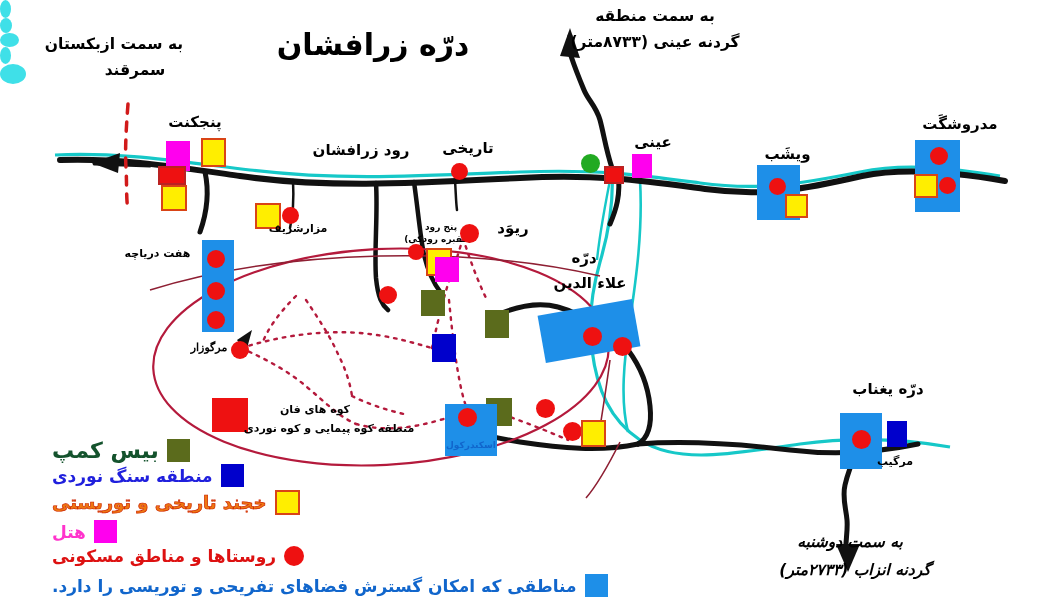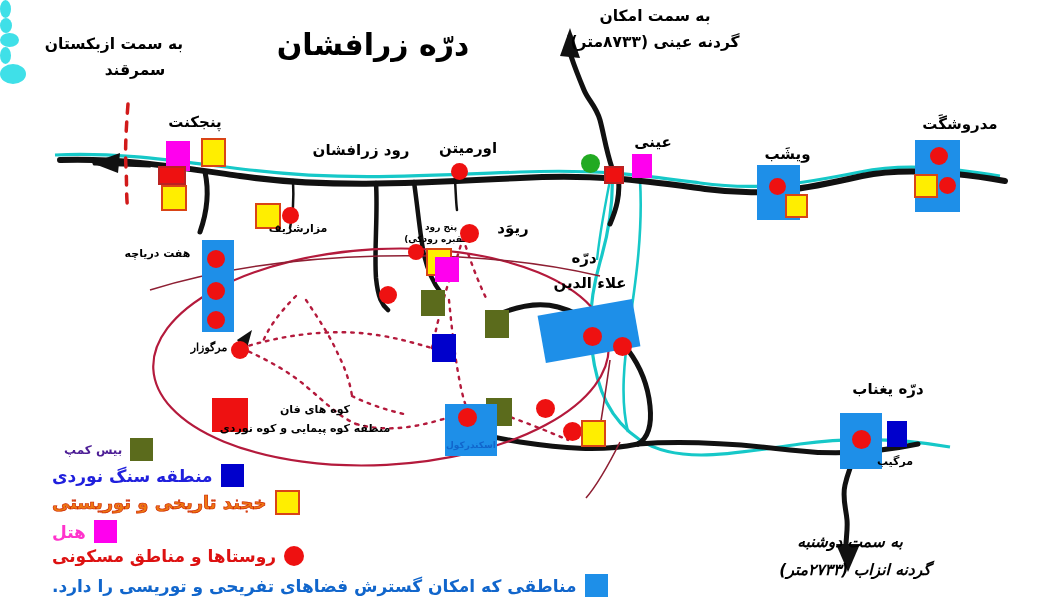--- a/index.html
+++ b/index.html
@@ -111,40 +111,40 @@
       <path d="M610,360 C606,390 602,415 598,440"></path>
       <path d="M620,442 C608,466 598,484 586,498"></path>
     </g>
   </svg>
 
   <div class="lbl title" style="left:228px;top:28px;width:290px;">درّه زرافشان</div>
 
   <div class="lbl dir" style="left:14px;top:36px;width:200px;">به سمت ازبکستان</div>
   <div class="lbl dir" style="left:60px;top:62px;width:150px;">سمرقند</div>
 
-  <div class="lbl dir" style="left:560px;top:8px;width:190px;">به سمت امکان</div>
+  <div class="lbl dir" style="left:560px;top:8px;width:190px;">به سمت منطقه</div>
   <div class="lbl dir" style="left:510px;top:34px;width:290px;">گردنه عینی (۳۳۷۸متر)</div>
 
   <div class="lbl dir" style="left:750px;top:534px;width:200px;font-style:italic;">به سمت دوشنبه</div>
   <div class="lbl dir" style="left:710px;top:562px;width:290px;font-style:italic;">گردنه انزاب (۳۳۷۲متر)</div>
 
   <div class="lbl place" style="left:296px;top:142px;width:130px;">رود زرافشان</div>
 
   <div class="sq magenta" style="left:166px;top:141px;width:24px;height:30px;"></div>
   <div class="sq red-sq" style="left:158px;top:166px;width:28px;height:19px;border:2px solid #b22;box-sizing:border-box;"></div>
   <div class="sq yellow" style="left:201px;top:138px;width:25px;height:29px;"></div>
   <div class="sq yellow" style="left:161px;top:185px;width:26px;height:26px;"></div>
   <div class="lbl place" style="left:150px;top:114px;width:90px;">پنجکنت</div>
 
   <div class="sq yellow" style="left:255px;top:203px;width:26px;height:26px;"></div>
   <div class="dot" style="left:282px;top:207px;width:17px;height:17px;"></div>
   <div class="lbl place-sm" style="left:253px;top:223px;width:90px;">مزارشریف</div>
 
   <div class="dot" style="left:451px;top:163px;width:17px;height:17px;"></div>
-  <div class="lbl place" style="left:428px;top:140px;width:80px;">اورمیتن</div>
+  <div class="lbl place" style="left:428px;top:140px;width:80px;">تاریخی</div>
 
   <div class="dot" style="left:581px;top:154px;width:19px;height:19px;background:#22aa22;"></div>
   <div class="sq red-sq" style="left:604px;top:166px;width:20px;height:18px;border:2px solid #b22;box-sizing:border-box;"></div>
   <div class="sq magenta" style="left:632px;top:154px;width:20px;height:24px;"></div>
   <div class="lbl place" style="left:618px;top:134px;width:70px;">عینی</div>
 
   <div class="sq blue-lt" style="left:757px;top:165px;width:43px;height:55px;"></div>
   <div class="dot" style="left:769px;top:178px;width:17px;height:17px;"></div>
   <div class="sq yellow" style="left:785px;top:194px;width:23px;height:24px;"></div>
   <div class="lbl place" style="left:745px;top:146px;width:85px;">ویشَب</div>
@@ -201,27 +201,27 @@
   <div class="sq yellow" style="left:581px;top:420px;width:25px;height:27px;"></div>
 
   <div class="sq blue-lt" style="left:840px;top:413px;width:42px;height:56px;"></div>
   <div class="dot" style="left:852px;top:430px;width:19px;height:19px;"></div>
   <div class="sq blue-dk" style="left:887px;top:421px;width:20px;height:26px;"></div>
   <div class="lbl place" style="left:833px;top:381px;width:110px;">درّه یغناب</div>
   <div class="lbl place-sm" style="left:860px;top:456px;width:70px;">مرگیب</div>
 
   <div class="sq red-sq" style="left:212px;top:398px;width:36px;height:34px;"></div>
   <div class="lbl place-sm" style="left:260px;top:404px;width:110px;">کوه های فان</div>
-  <div class="lbl place-sm" style="left:200px;top:423px;width:210px;">منطقه کوه پیمایی و کوه نوردی</div>
+  <div class="lbl place-sm" style="left:224px;top:423px;width:210px;">منطقه کوه پیمایی و کوه نوردی</div>
 
   <div id="legend">
 
     <div class="lg-row" style="left:52px;top:8px;">
       <span class="lg-sw" style="display:inline-block;width:23px;height:23px;background:#5b6b1c;"></span>
-      <span class="lg-tx" style="font-size:12px;color:#4c1d95;margin-left:12px;">بیس کمپ</span>
+      <span class="lg-tx" style="font-size:22px;color:#14532d;">بیس کمپ</span>
     </div>
 
     <div class="lg-row" style="left:52px;top:34px;">
       <span class="lg-sw" style="display:inline-block;width:23px;height:23px;background:#0000cc;"></span>
       <span class="lg-tx" style="font-size:17px;color:#2020dd;">منطقه سنگ نوردی</span>
     </div>
 
     <div class="lg-row" style="left:52px;top:60px;">
       <span class="lg-sw" style="display:inline-block;width:25px;height:25px;background:#ffee00;border:2.5px solid #d94416;box-sizing:border-box;"></span>
       <span class="lg-tx" style="font-size:18px;color:#ee7711;-webkit-text-stroke:0.7px #cc2200;">خجند تاریخی و توریستی</span>

